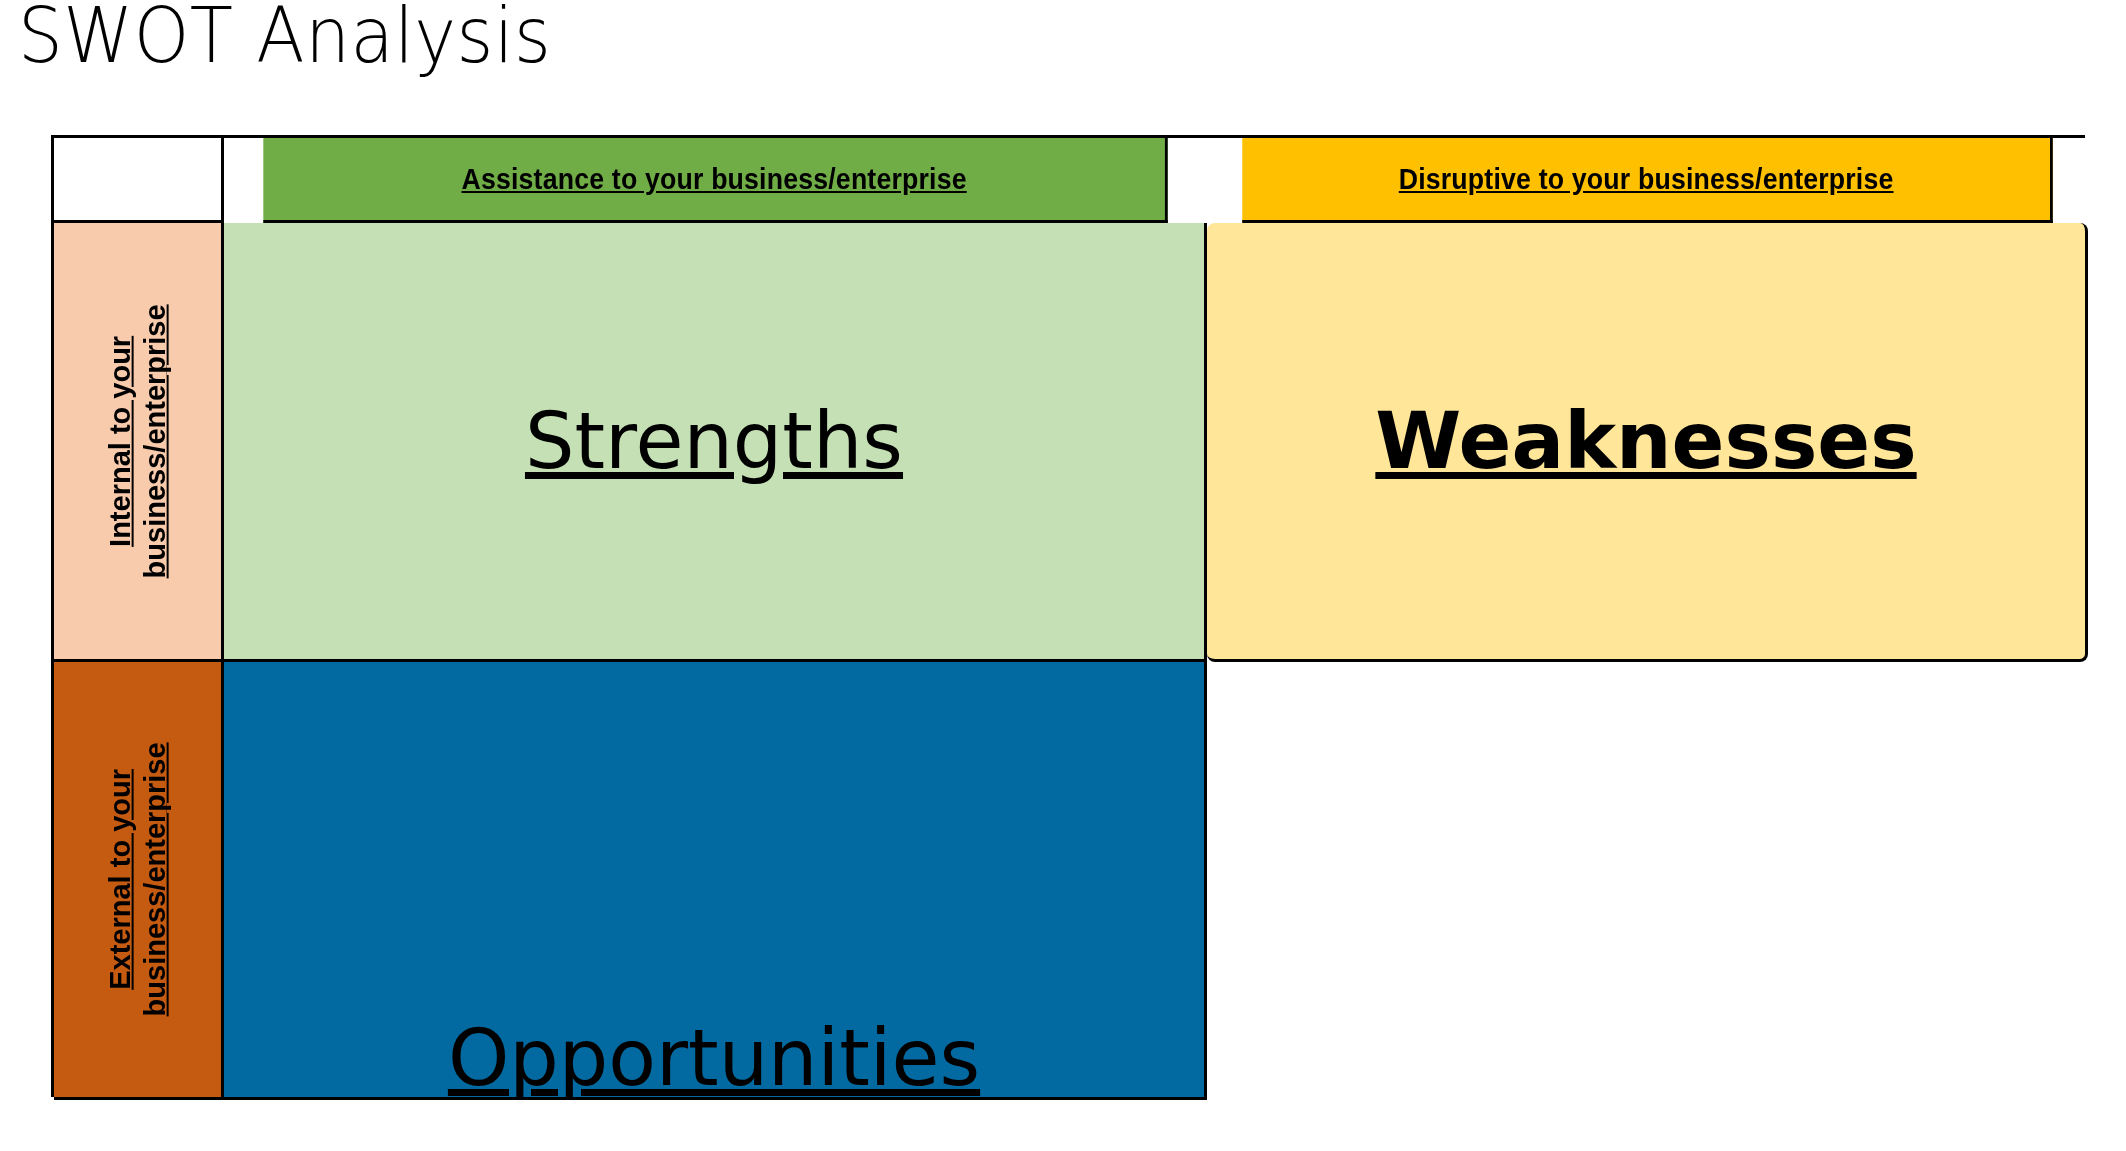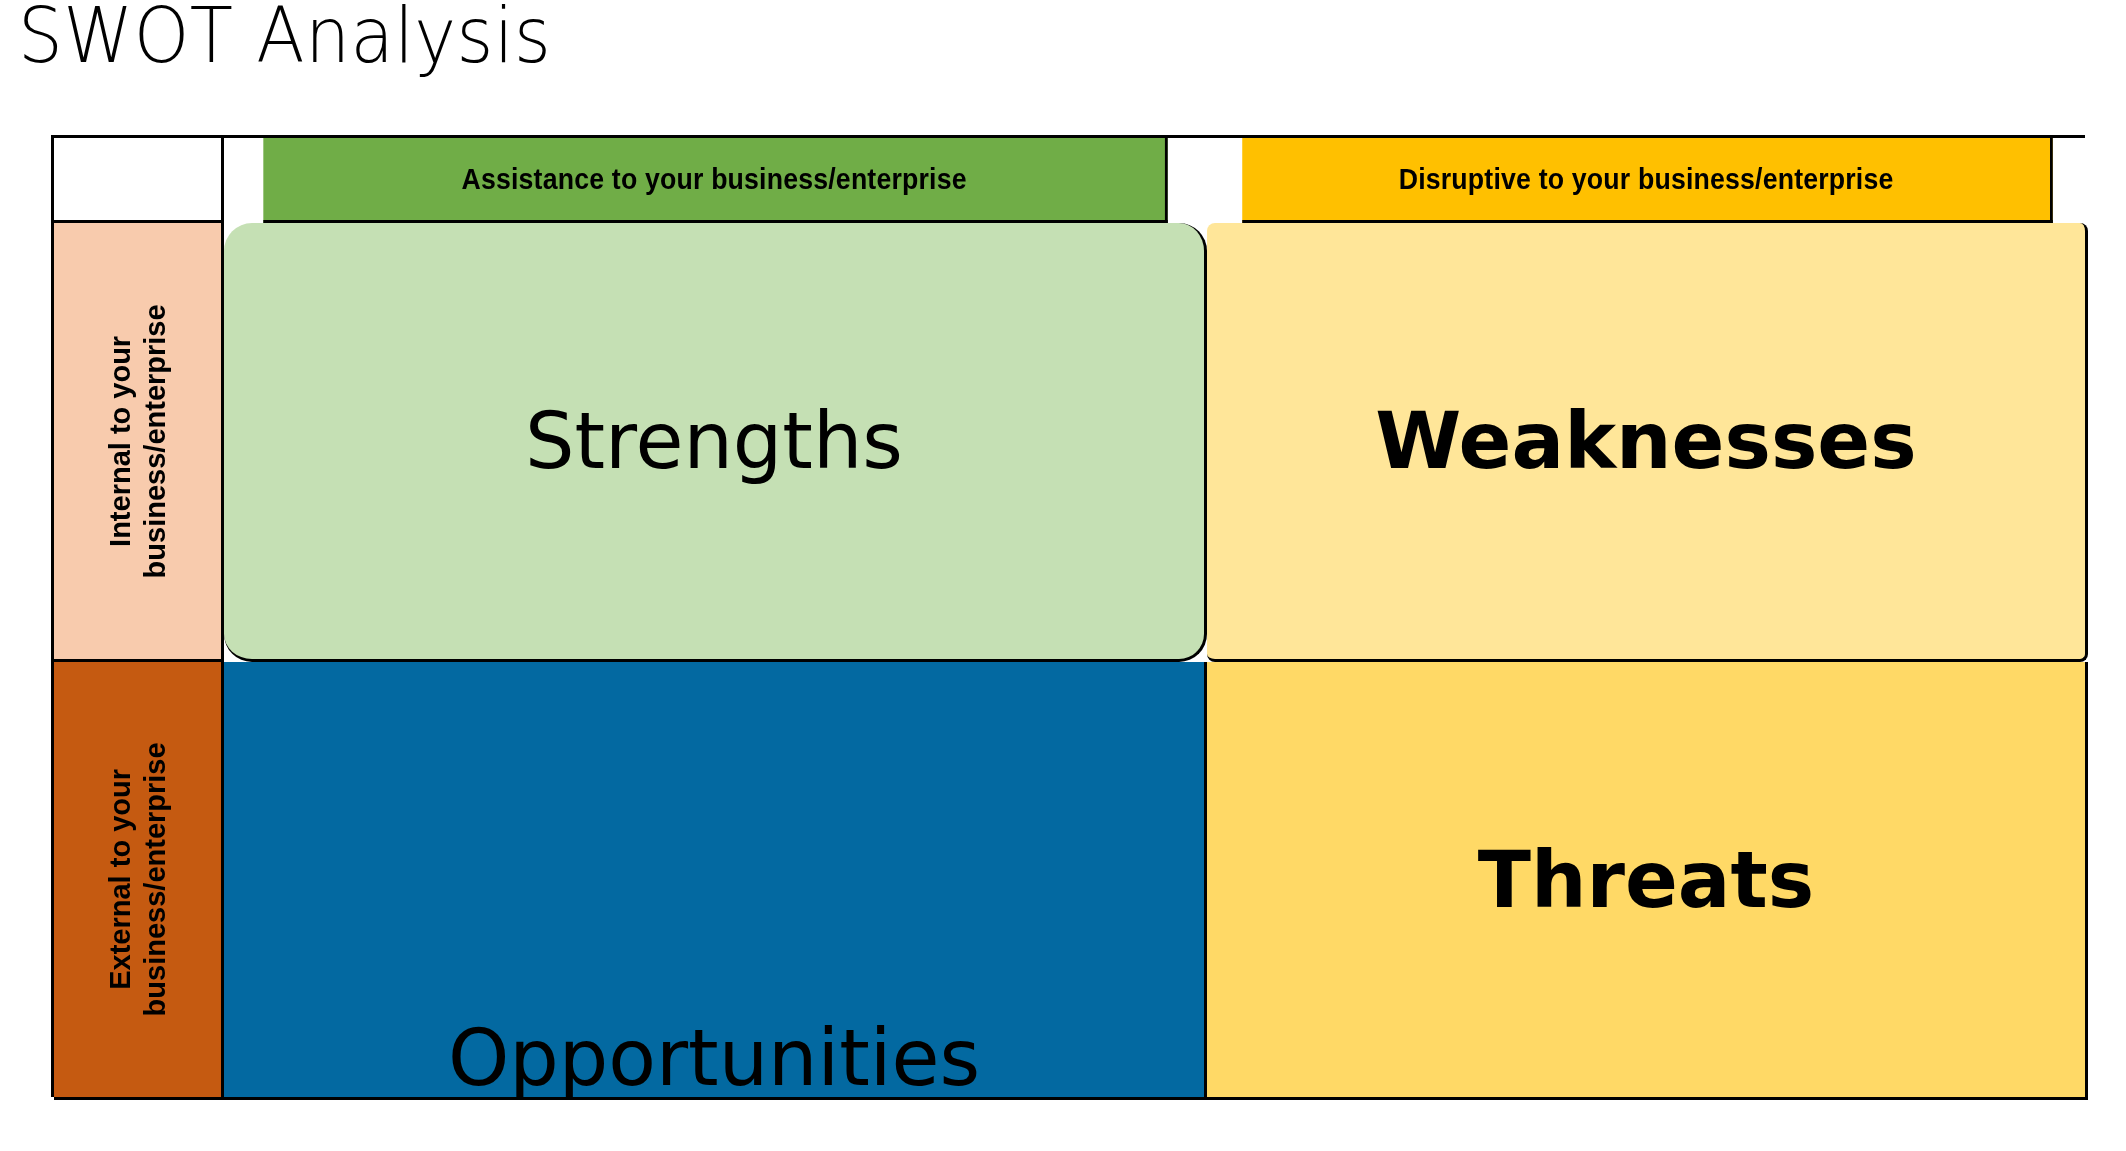--- a/index.html
+++ b/index.html
@@ -36,20 +36,21 @@
     left: 51px;
     top: 135px;
     width: 2034px;
     height: 962px;
     display: grid;
     grid-template-columns: 170px 983px 881px;
     grid-template-rows: 85px 439px 438px;
     border-left: 3px solid #000;
     border-top: 3px solid #000;
     box-sizing: border-box;
+    text-decoration: underline;
   }
 
   .cell {
     border-right: 3px solid #000;
     border-bottom: 3px solid #000;
     box-sizing: border-box;
     display: flex;
     align-items: center;
     justify-content: center;
     overflow: hidden;
@@ -90,21 +91,21 @@
   
   .quadrant {
     font-size: 78px;
     line-height: 1;
     text-align: center;
     font-family: "DejaVu Sans", sans-serif;
   }
   .quadrant-regular { font-weight: 400; }
   .quadrant-bold { font-weight: 700; }
 
-  .q-strengths     { background: #C5E0B4; border-radius: 28px; }
+  .q-strengths     { background: #C5E0B4; }
   .q-weaknesses    { background: #FFE699; border-radius: 8px; }
   .q-opportunities { background: #0369a1; align-items: flex-end; }
   .q-threats       { background: #FFD966; }
 </style>
 </head>
 <body>
 
 <div id="page-title">SWOT Analysis</div>
 
 <div id="swot-matrix">
@@ -138,17 +139,14 @@
     <span class="rot">
       <span>External to your</span><br>
       <span>business/enterprise</span>
     </span>
   </div>
 
   <div class="cell quadrant quadrant-regular q-opportunities">
     <span>Opportunities</span>
   </div>
 
-  <div class="cell quadrant quadrant-bold q-threats">
-    <span>Threats</span>
-  </div>
 
 </div>
 
 </body></html>

